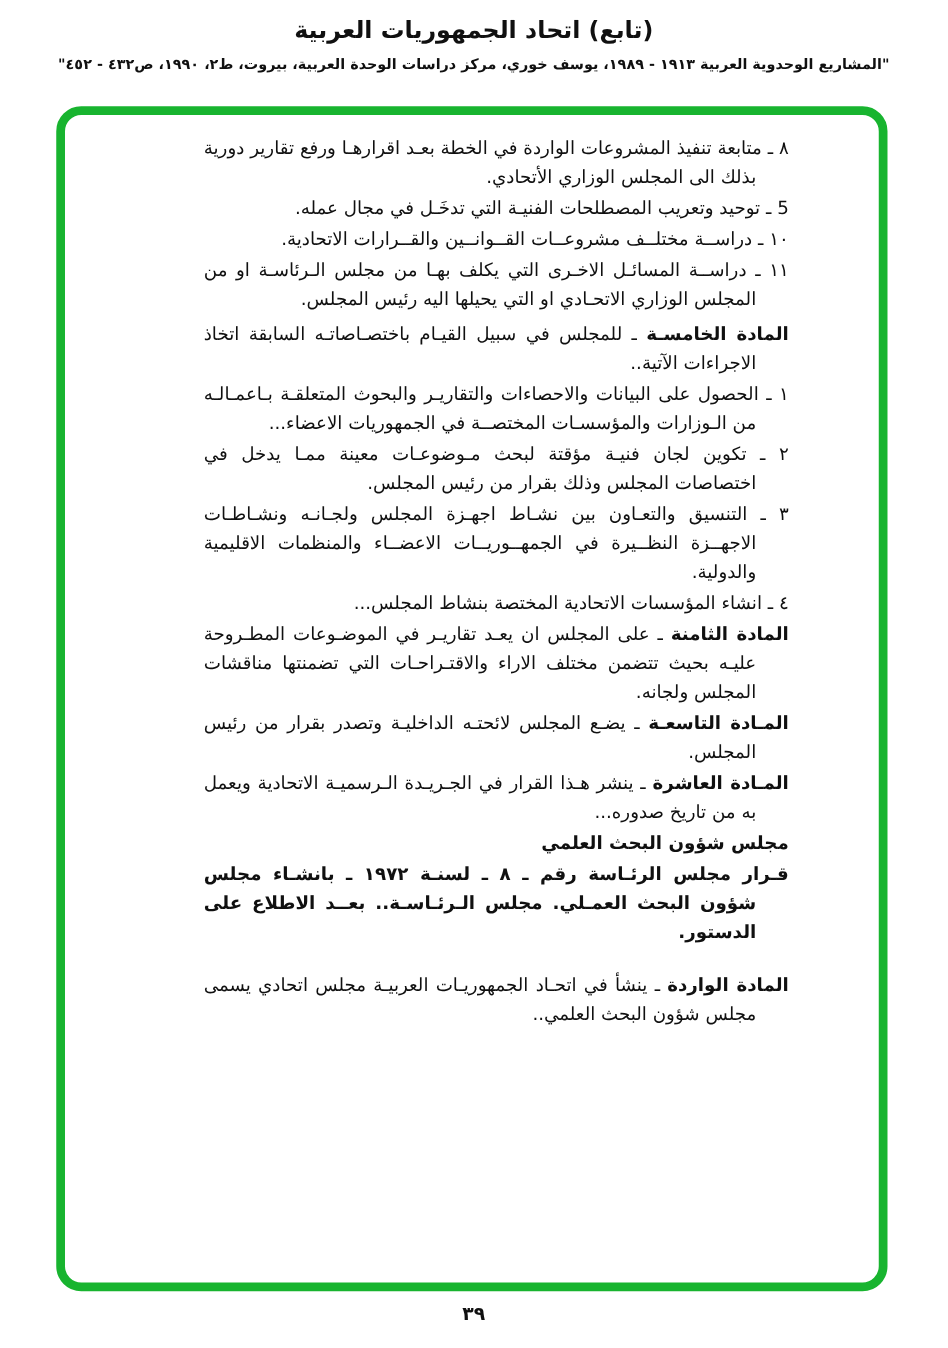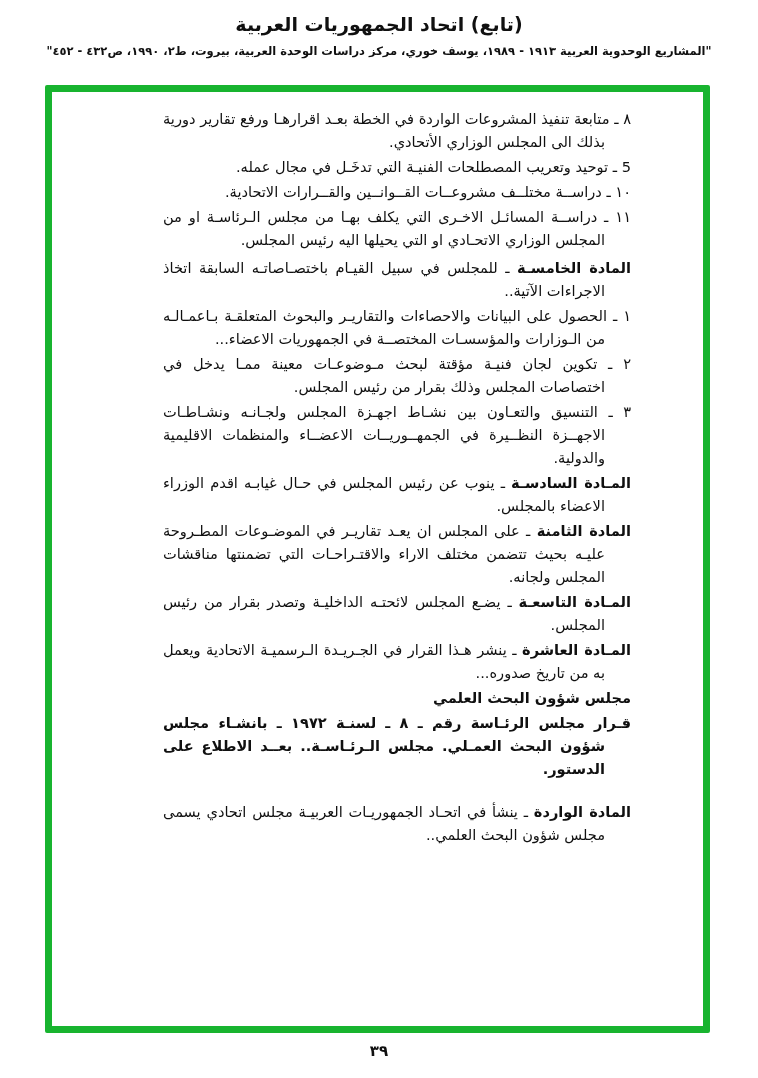--- a/index.html
+++ b/index.html
@@ -34,21 +34,21 @@
     font-weight: bold;
     white-space: nowrap;
   }
   .frame {
     position: absolute;
     left: 45px;
     top: 85px;
     width: 651px;
     height: 934px;
     border: 7px solid #18b42f;
-    border-radius: 2px;
+    border-radius: 20px;
     box-sizing: content-box;
     overflow: hidden;
     background: #ffffff;
   }
   .text-col {
     position: absolute;
     top: 15px;
     right: 72px;
     width: 468px;
     direction: rtl;
@@ -95,22 +95,22 @@
       <p class="para"><span class="lead"></span><span>١١ ـ دراســة المسائـل الاخـرى التي يكلف بهـا من مجلس الـرئاسـة او من المجلس الوزاري الاتحـادي او التي يحيلها اليه رئيس المجلس.</span></p>
 
       <p class="para small-gap-before"><span class="lead">المادة الخامسـة</span><span> ـ للمجلس في سبيل القيـام باختصـاصاتـه السابقة اتخاذ الاجراءات الآتية..</span></p>
 
       <p class="para"><span class="lead"></span><span>١ ـ الحصول على البيانات والاحصاءات والتقاريـر والبحوث المتعلقـة بـاعمـالـه من الـوزارات والمؤسسـات المختصــة في الجمهوريات الاعضاء...</span></p>
 
       <p class="para"><span class="lead"></span><span>٢ ـ تكوين لجان فنيـة مؤقتة لبحث مـوضوعـات معينة ممـا يدخل في اختصاصات المجلس وذلك بقرار من رئيس المجلس.</span></p>
 
       <p class="para"><span class="lead"></span><span>٣ ـ التنسيق والتعـاون بين نشـاط اجهـزة المجلس ولجـانـه ونشـاطـات الاجهــزة النظــيرة في الجمهــوريــات الاعضــاء والمنظمات الاقليمية والدولية.</span></p>
 
+      <p class="para"><span class="lead"></span><span>٤ ـ انشاء المؤسسات الاتحادية المختصة بنشاط المجلس...</span></p>
 
-      <p class="para"><span class="lead">المـادة السادسـة</span><span> ـ ينوب عن رئيس المجلس في حـال غيابـه اقدم الوزراء الاعضاء بالمجلس.</span></p>
 
 
       <p class="para"><span class="lead">المادة الثامنة</span><span> ـ على المجلس ان يعـد تقاريـر في الموضـوعات المطـروحة عليـه بحيث تتضمن مختلف الاراء والاقتـراحـات التي تضمنتها مناقشات المجلس ولجانه.</span></p>
 
       <p class="para"><span class="lead">المـادة التاسعـة</span><span> ـ يضـع المجلس لائحتـه الداخليـة وتصدر بقرار من رئيس المجلس.</span></p>
 
       <p class="para"><span class="lead">المـادة العاشرة</span><span> ـ ينشر هـذا القرار في الجـريـدة الـرسميـة الاتحادية ويعمل به من تاريخ صدوره...</span></p>
 
       <p class="para bold"><span>مجلس شؤون البحث العلمي</span></p>
 

